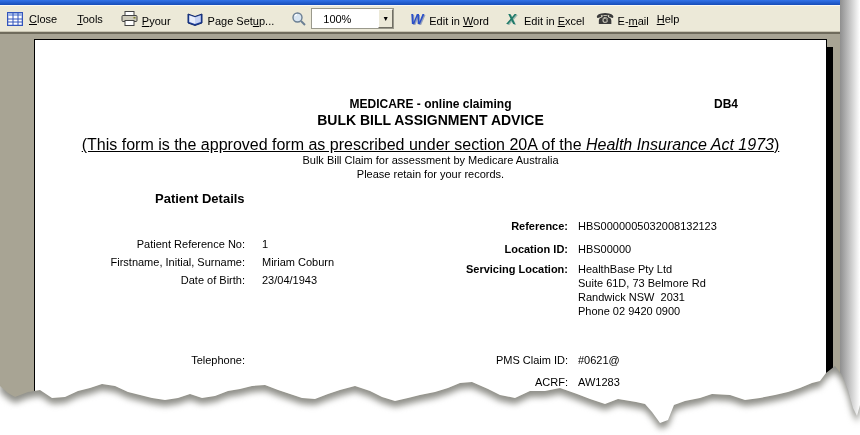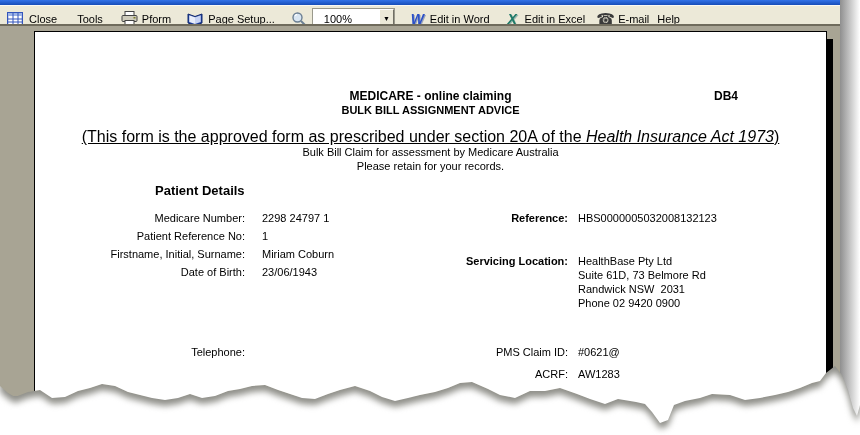--- a/index.html
+++ b/index.html
@@ -25,43 +25,43 @@
               clip-path:var(--tear);}
 
   
   .window{position:absolute;left:0;top:0;width:860px;height:435px;clip-path:var(--tear);}
 
   .titlebar{position:absolute;left:0;top:0;width:846px;height:5px;
             background:linear-gradient(to bottom,#3272e8,#164db8);}
   .toolbar{position:absolute;left:0;top:5px;width:840px;height:27px;background:#ece9d8;
            border-top:1px solid #f9f8f3;border-bottom:1px solid #c9c5b2;box-sizing:border-box;
            display:flex;align-items:center;font-size:11px;padding-left:4px;}
-  .tb-btn{display:flex;align-items:center;gap:4px;background:none;border:none;padding:2px 4px;
+  .tb-btn{display:flex;align-items:flex-end;gap:4px;background:none;border:none;padding:2px 4px;
           font:11px "Liberation Sans","DejaVu Sans",sans-serif;color:#000;cursor:default;}
   .tb-ico{display:inline-flex;align-items:center;justify-content:center;width:17px;height:16px;}
   .glyph-w{font-weight:bold;font-style:italic;font-size:14px;color:#2b50c8;text-shadow:1px 1px 0 #9aa4b8;}
   .glyph-x{font-weight:bold;font-style:italic;font-size:14px;color:#1e7a68;text-shadow:1px 1px 0 #9ab8b0;}
   .glyph-phone{font-size:15px;color:#3a3a3a;line-height:1;}
   .combo{display:flex;align-items:stretch;height:19px;border:1px solid #9a998c;background:#fff;margin-left:4px;}
   .combo input{width:44px;border:none;outline:none;padding:1px 11px;
                font:11px "Liberation Sans","DejaVu Sans",sans-serif;}
   .combo-btn{width:15px;background:#ece9d8;border:1px solid;border-color:#fff #716f64 #716f64 #fff;
              font-size:7px;line-height:15px;text-align:center;padding:0;color:#000;}
 
-  .workspace{position:absolute;left:0;top:24px;width:840px;height:372px;background:#a8a494;
+  .workspace{position:absolute;left:0;top:32px;width:840px;height:372px;background:#a8a494;
              border-top:2px solid #6f6b5c;box-sizing:border-box;}
   .right-fade{position:absolute;left:840px;top:0;width:20px;height:435px;
               background:linear-gradient(to right,#8f8f8f 0%,#c6c6c6 50%,#ffffff 100%);}
 
   .page{position:absolute;left:34px;top:5px;width:791px;height:396px;background:#fff;
         border:1px solid #000;box-shadow:6px 8px 0 #000;font-size:11px;}
 
   .doc-line{position:absolute;left:0;width:100%;text-align:center;}
   .t1{top:57px;font-weight:bold;font-size:12px;}
-  .t2{top:72px;font-weight:bold;font-size:11px;}
+  .t2{top:72px;font-weight:bold;font-size:14px;}
   .form-code{position:absolute;top:57px;right:88px;font-weight:bold;font-size:12px;}
   .approved{top:96px;font-size:16px;text-decoration:underline;}
   .l1{top:114px;}
   .l2{top:128px;}
   .section-title{position:absolute;top:151px;left:120px;font-weight:bold;font-size:13px;}
 
   .row{position:absolute;white-space:nowrap;line-height:14px;}
   .row .lbl{display:inline-block;text-align:right;vertical-align:top;}
   .row .val{display:inline-block;text-align:left;vertical-align:top;white-space:pre-wrap;}
   .col-l .lbl{width:210px;}
@@ -105,21 +105,21 @@
 
       <button class="tb-btn" style="margin-left:10px;">
         <span class="tb-ico">
           <svg width="17" height="15" viewBox="0 0 17 15">
             <rect x="4" y="0.5" width="9" height="4" fill="#fff" stroke="#444"></rect>
             <rect x="1" y="4.5" width="15" height="6" rx="1" fill="#cfccbc" stroke="#444"></rect>
             <rect x="12.5" y="6" width="2" height="1.5" fill="#7a7a2a"></rect>
             <rect x="4" y="9.5" width="9" height="5" fill="#fff" stroke="#444"></rect>
           </svg>
         </span>
-        <span><span></span><u>P</u><span>form</span></span>
+        <span><span></span><u>P</u><span>your</span></span>
       </button>
 
       <button class="tb-btn" style="margin-left:8px;">
         <span class="tb-ico">
           <svg width="17" height="14" viewBox="0 0 17 14">
             <path d="M1 2 L8 4.5 L15 2 L15 11 L8 13.5 L1 11 Z" fill="#1c3e9e" stroke="#122a6e"></path>
             <path d="M2.2 3.2 L8 5.2 L8 12 L2.2 10 Z" fill="#e8edfb"></path>
             <path d="M13.8 3.2 L8 5.2 L8 12 L13.8 10 Z" fill="#c8d4f4"></path>
           </svg>
         </span>
@@ -168,38 +168,38 @@
 
         <div class="doc-line approved">
           <span>(This form is the approved form as prescribed under section 20A of the </span><i>Health Insurance Act 1973</i><span>)</span>
         </div>
 
         <div class="doc-line l2">Please retain for your records.</div>
         <div class="doc-line l1">Bulk Bill Claim for assessment by Medicare Australia</div>
 
         <div class="section-title">Patient Details</div>
 
-        <div class="row col-l" style="top:179px;left:0;">
-          <span class="lbl">Medicare Number:</span><span class="val">2298 24797 1</span>
-        </div>
         <div class="row col-l" style="top:197px;left:0;">
           <span class="lbl">Patient Reference No:</span><span class="val">1</span>
         </div>
         <div class="row col-l" style="top:215px;left:0;">
           <span class="lbl">Firstname, Initial, Surname:</span><span class="val">Miriam Coburn</span>
         </div>
         <div class="row col-l" style="top:233px;left:0;">
-          <span class="lbl">Date of Birth:</span><span class="val">23/06/1943</span>
+          <span class="lbl">Date of Birth:</span><span class="val">23/04/1943</span>
         </div>
         <div class="row col-l" style="top:313px;left:0;">
           <span class="lbl">Telephone:</span><span class="val"></span>
         </div>
 
         <div class="row col-r bold" style="top:179px;left:350px;">
           <span class="lbl">Reference:</span><span class="val">HBS0000005032008132123</span>
+        </div>
+        <div class="row col-r bold" style="top:202px;left:350px;">
+          <span class="lbl">Location ID:</span><span class="val">HBS00000</span>
         </div>
         <div class="row col-r bold" style="top:222px;left:350px;">
           <span class="lbl">Servicing Location:</span><span class="val">HealthBase Pty Ltd
 Suite 61D, 73 Belmore Rd
 Randwick NSW  2031
 Phone 02 9420 0900</span>
         </div>
         <div class="row col-r" style="top:313px;left:350px;">
           <span class="lbl">PMS Claim ID:</span><span class="val">#0621@</span>
         </div>

